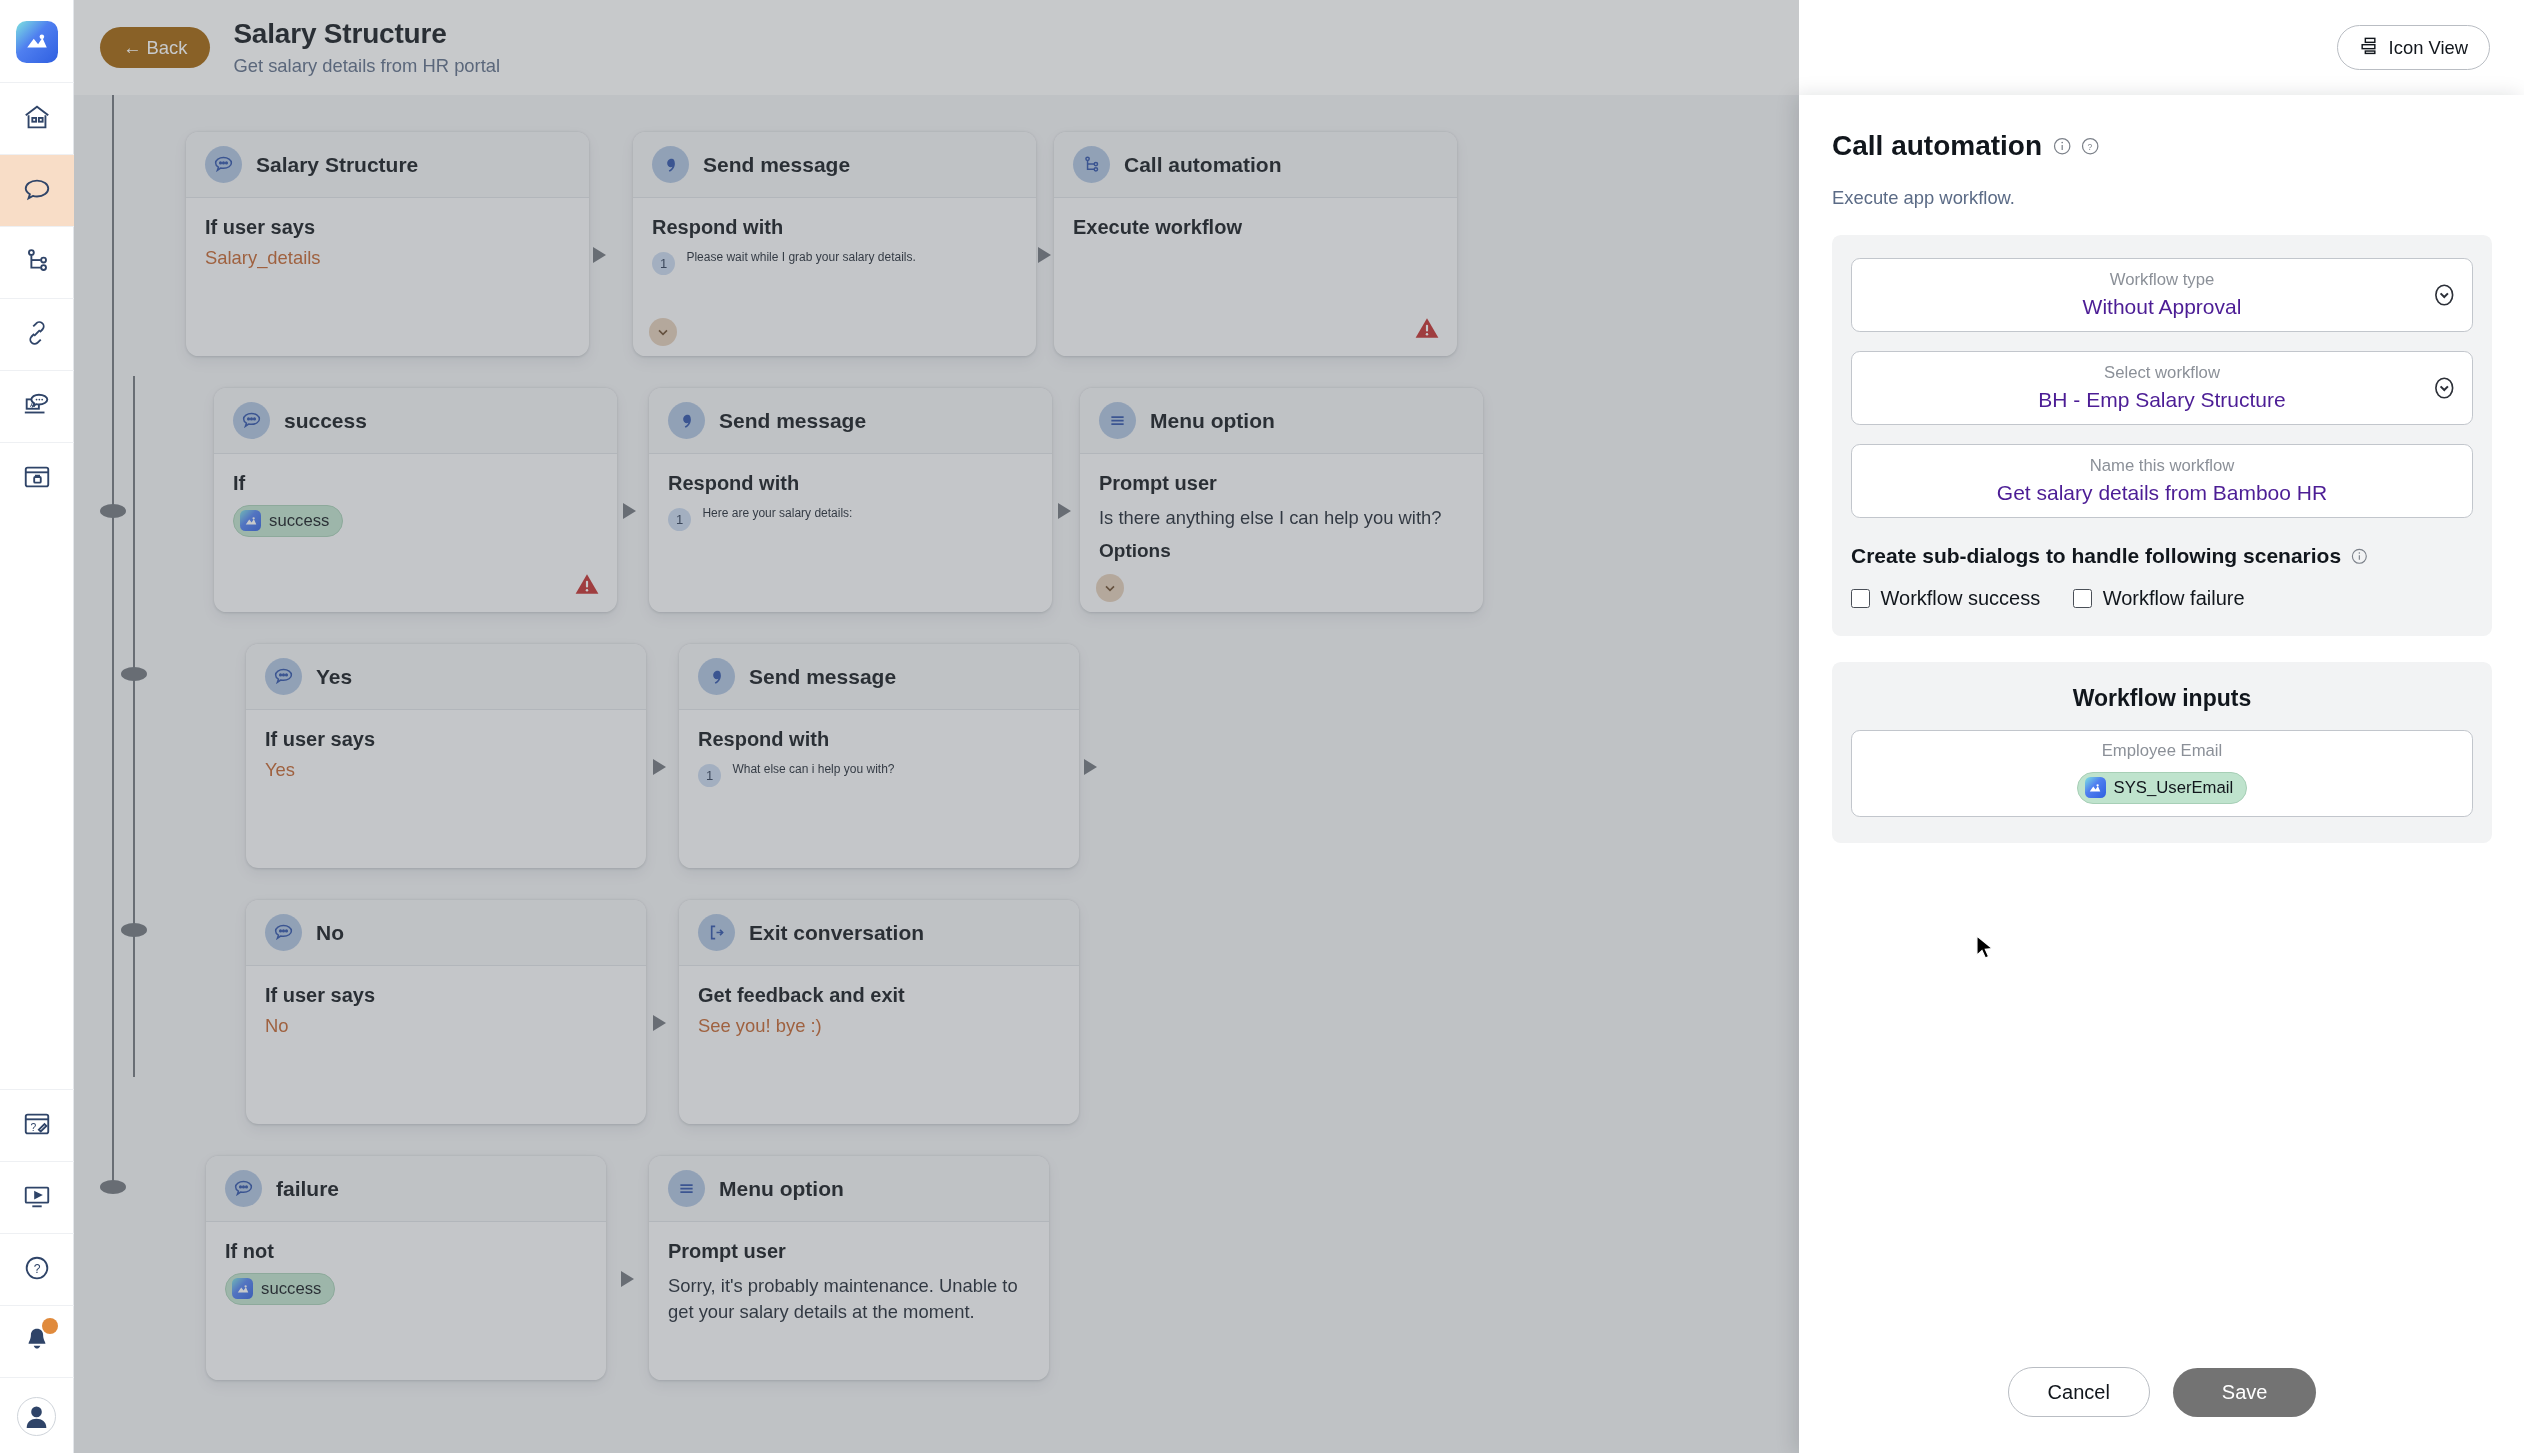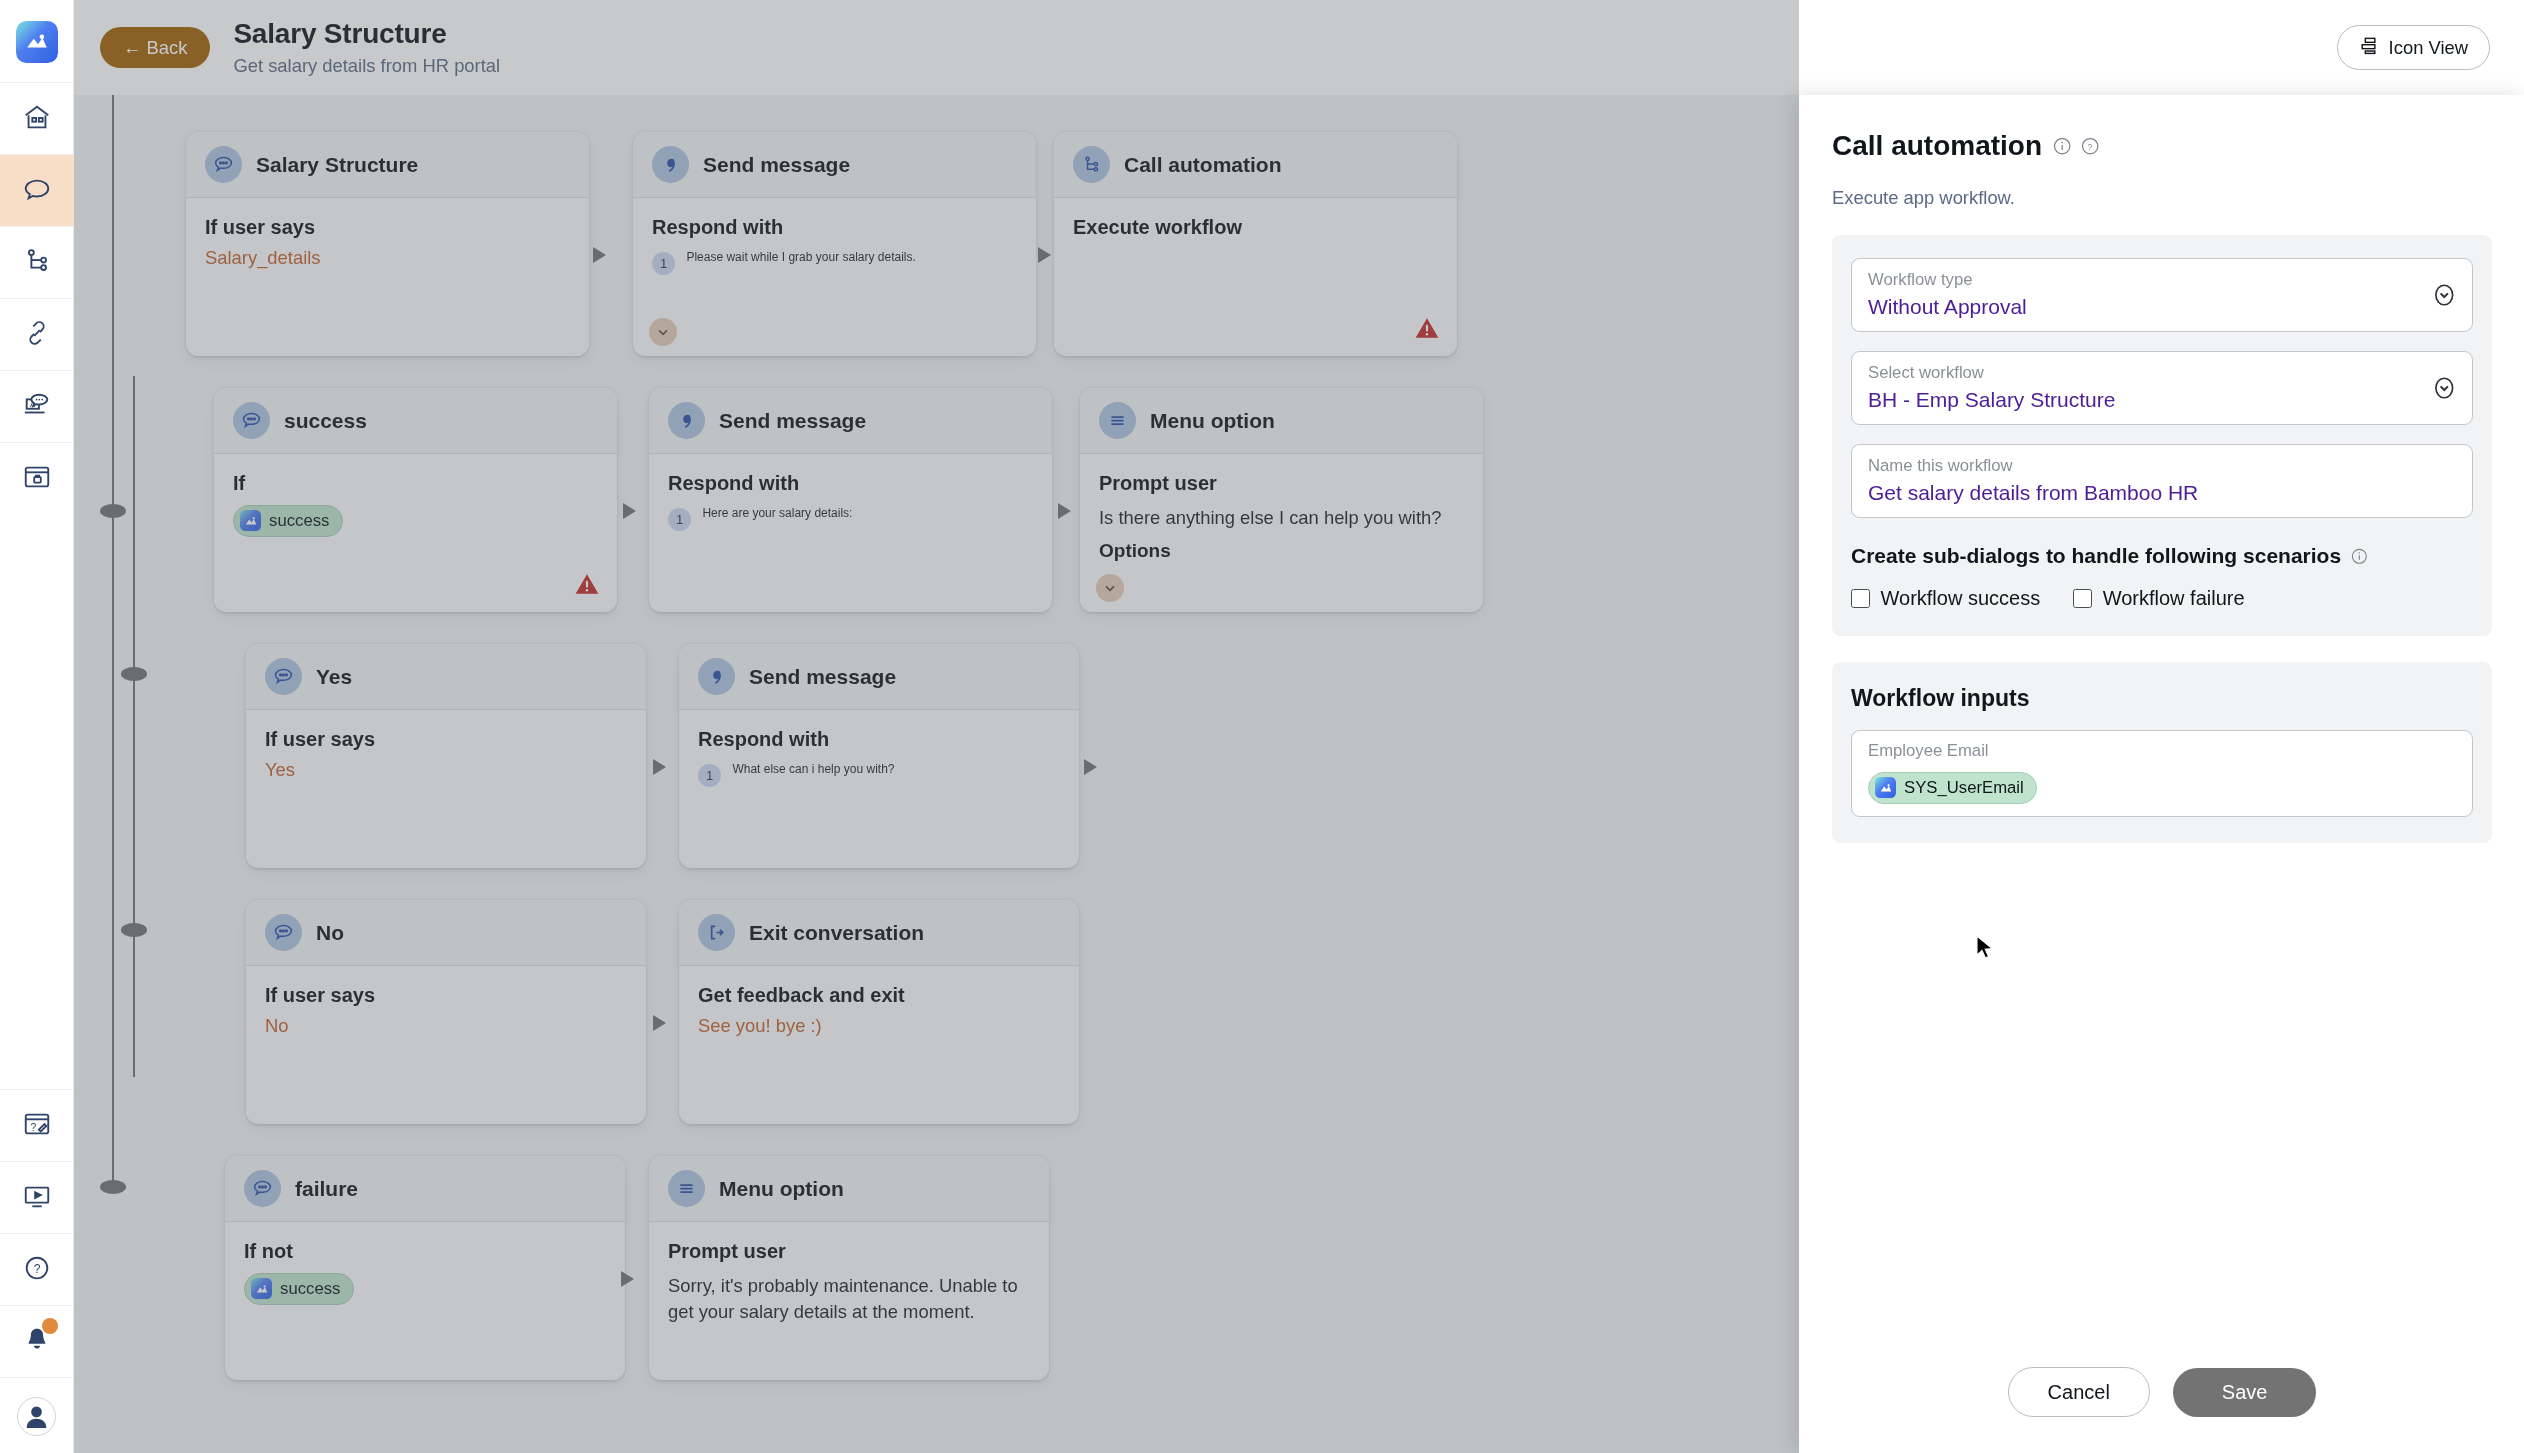--- a/index.html
+++ b/index.html
@@ -136,21 +136,21 @@
     background: #ffffff; z-index: 40;
     box-shadow: -5.3px 0 19px rgba(16,22,32,0.13);
     display: flex; flex-direction: column;
   }
   .panel-inner { padding: 35px 33px 0 33px; flex: 1 1 auto; overflow: hidden; }
   .panel-title-row { display: flex; align-items: center; gap: 10.5px; }
   .panel-title { font-size: 28px; font-weight: bold; color: #11161c; }
   .circ-icon { width: 18.4px; height: 18.4px; }
   .panel-sub { font-size: 18.4px; color: #5b6b86; margin-top: 25px; }
 
-  .section { background: #f2f3f4; border-radius: 8.8px; padding: 23px 19px 26px 19px; margin-top: 26px; }
+  .section { background: #f2f3f4; border-radius: 8.8px; padding: 23px 19px 26px 19px; margin-top: 26px; text-align: center; }
   .field {
     background: #ffffff; border: 0.9px solid #c2c6cc; border-radius: 8.8px;
     padding: 10.5px 16px 12.3px 16px; position: relative; margin-bottom: 19px;
   }
   .field:last-child { margin-bottom: 0; }
   .field-label { font-size: 16.7px; color: #8b9098; }
   .field-value { font-size: 21px; color: #4c1d95; margin-top: 5.3px; }
   .chevron-circle { position: absolute; right: 16px; top: 50%; transform: translateY(-50%); width: 24.5px; height: 24.5px; }
 
   .sub-head { display: flex; align-items: center; gap: 9.6px; margin-top: 26px; }
@@ -545,21 +545,21 @@
               </svg>
           </span>
           <span class="node-title">Exit conversation</span>
         </div>
         <div class="node-body">
           <div class="node-label">Get feedback and exit</div>
           <div class="node-orange">See you! bye :)</div>
         </div>
       </div>
 
-      <div class="node" style="left:151px; top:1061px; width:400px; height:224px;">
+      <div class="node" style="left:132px; top:1061px; width:400px; height:224px;">
         <div class="node-head">
           <span class="node-icon">
             <svg viewBox="0 0 24 24" fill="none" stroke="#2b4fa8" stroke-width="1.7">
                 <path d="M12 4 C17 4 21 6.8 21 10.2 C21 13.6 17 16.4 12 16.4 C10.8 16.4 9.7 16.3 8.7 16.05 L5 18.6 L6.2 15.1 C4.2 13.9 3 12.2 3 10.2 C3 6.8 7 4 12 4 Z"></path>
                 <circle cx="8.6" cy="10.2" r="0.95" fill="#2b4fa8"></circle>
                 <circle cx="12" cy="10.2" r="0.95" fill="#2b4fa8"></circle>
                 <circle cx="15.4" cy="10.2" r="0.95" fill="#2b4fa8"></circle>
               </svg>
           </span>
           <span class="node-title">failure</span>

